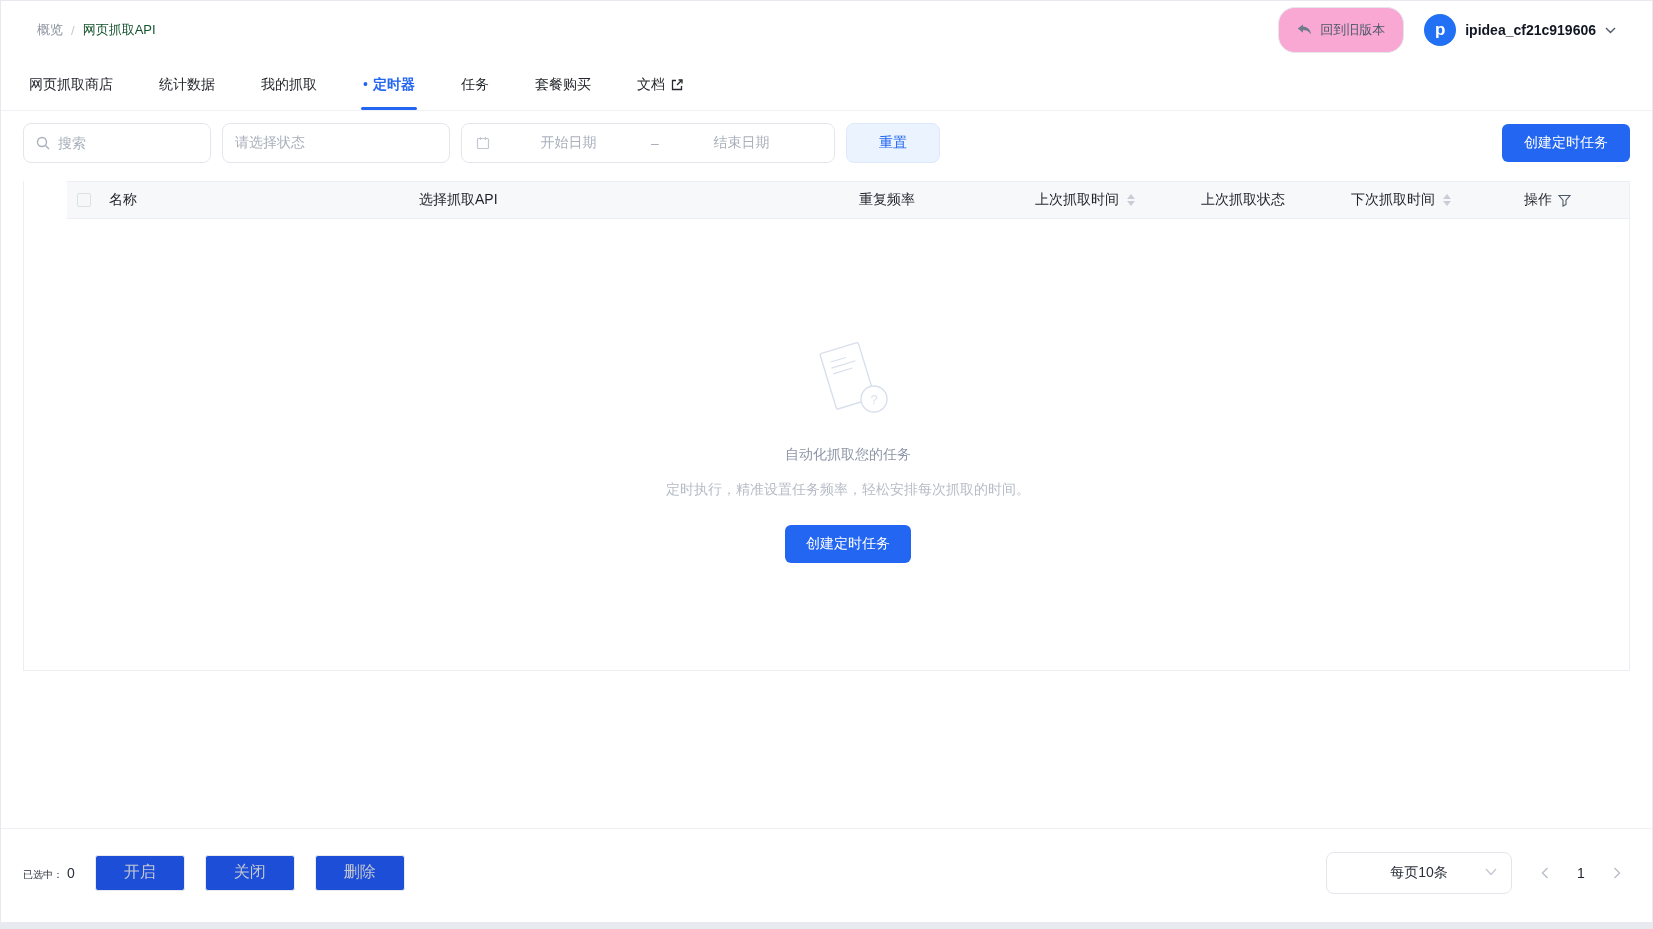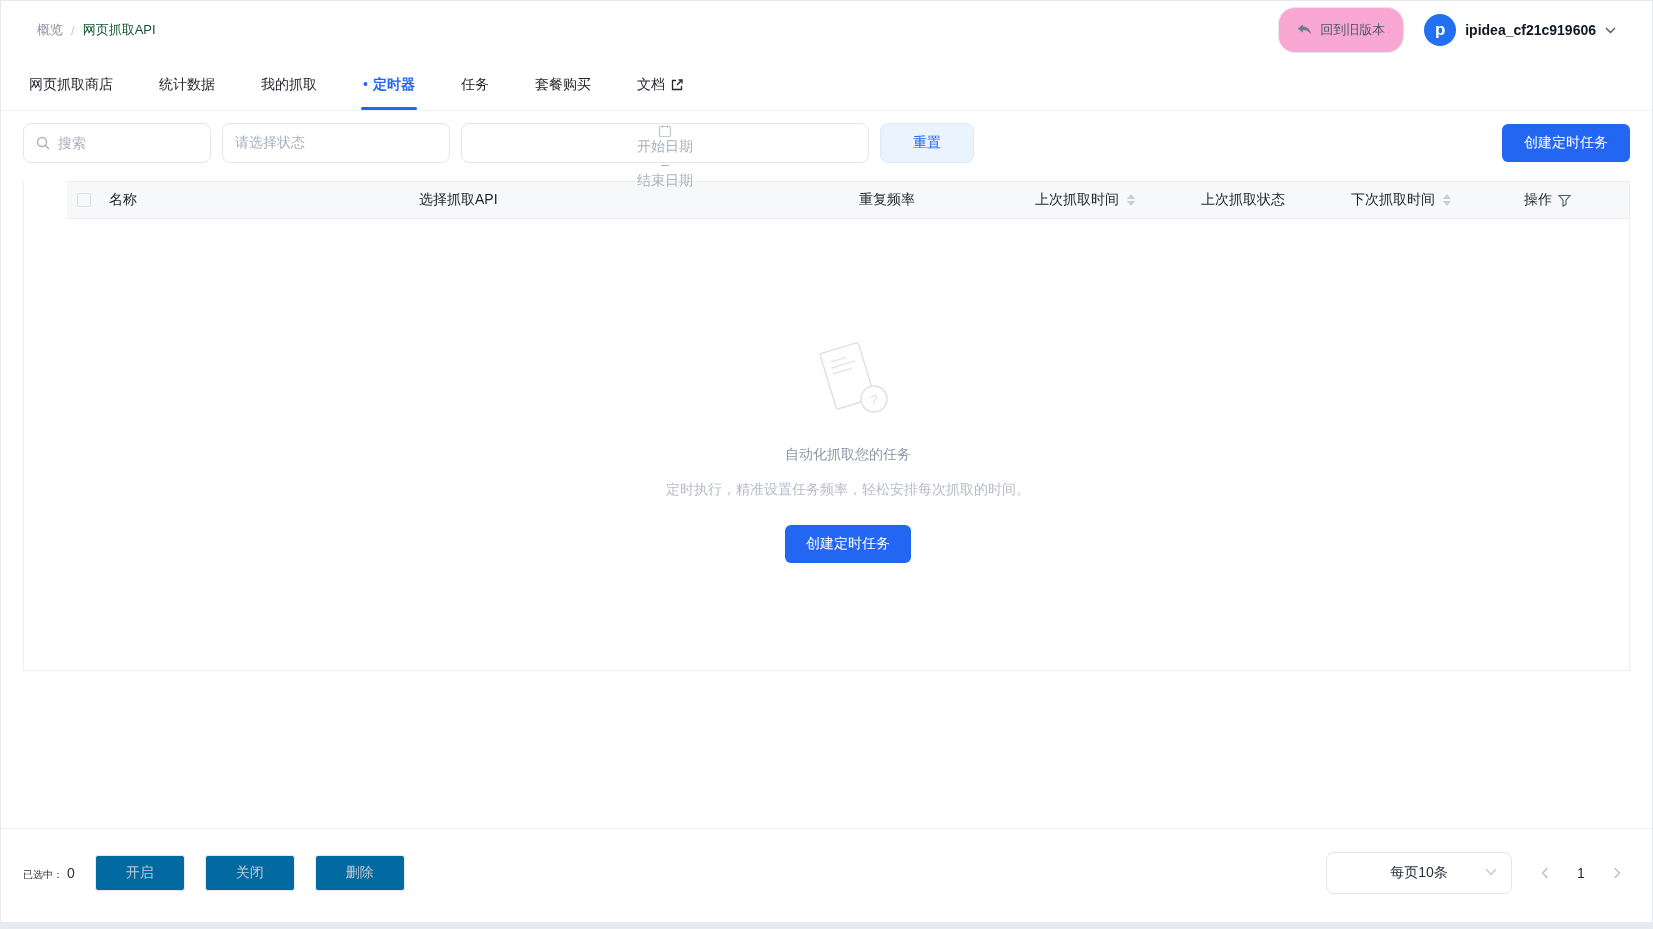--- a/index.html
+++ b/index.html
@@ -81,21 +81,21 @@
     background:#fff; display:flex; align-items:center;
     font-size:14px;
   }
   .search-box { width:188px; padding:0 12px; gap:8px; }
   .search-box input {
     border:none; outline:none; width:100%;
     font-size:14px; font-family:inherit; color:#1d2129;
   }
   .search-box input::placeholder { color:#a9b0bc; }
   .select-box { width:228px; padding:0 12px; color:#a9b0bc; cursor:pointer; }
-  .daterange-box { width:408px; padding:0 14px; color:#a9b0bc; cursor:pointer;flex-direction:column; }
+  .daterange-box { width:374px; padding:0 14px; color:#a9b0bc; cursor:pointer; }
   .daterange-box .date-seg { flex:1; text-align:center; }
   .daterange-box .date-sep { color:#a9b0bc; padding:0 4px; }
   .reset-btn {
     height:40px; width:94px; border-radius:8px;
     background:#ebf3fe; border:1px solid #dce9fd;
     color:#2266f2; font-size:14px; font-family:inherit;
     cursor:pointer;
   }
   .filter-spacer { flex:1; }
   .primary-btn {
@@ -157,22 +157,22 @@
     height:94px;
     border-top:1px solid #eef0f3;
     display:flex; align-items:center; justify-content:space-between;
     padding:0 22px 6px 22px;
   }
   .footer-left { display:flex; align-items:center; gap:16px; }
   .selected-label { font-size:10px; color:#2a2f3a; }
   .selected-count { font-size:14px; color:#2a2f3a; margin-left:4px; }
   .batch-btn {
     width:90px; height:36px;
-    background:#0369a1; border:1px solid #e8eaed; border-radius:3px;
-    color:#c3c8d1; font-size:14px; font-family:inherit;
+    background:#1d4ed8; border:1px solid #e8eaed; border-radius:3px;
+    color:#c3c8d1; font-size:16px; font-family:inherit;
     cursor:not-allowed; margin-left:4px;text-align:center;
   }
   .footer-right { display:flex; align-items:center; gap:14px; }
   .pagesize-select {
     position:relative;
     width:186px; height:42px;
     border:1px solid #e5e6eb; border-radius:8px;
     display:flex; align-items:center; justify-content:center;
     font-size:14px; color:#2a2f3a; cursor:pointer;
   }

